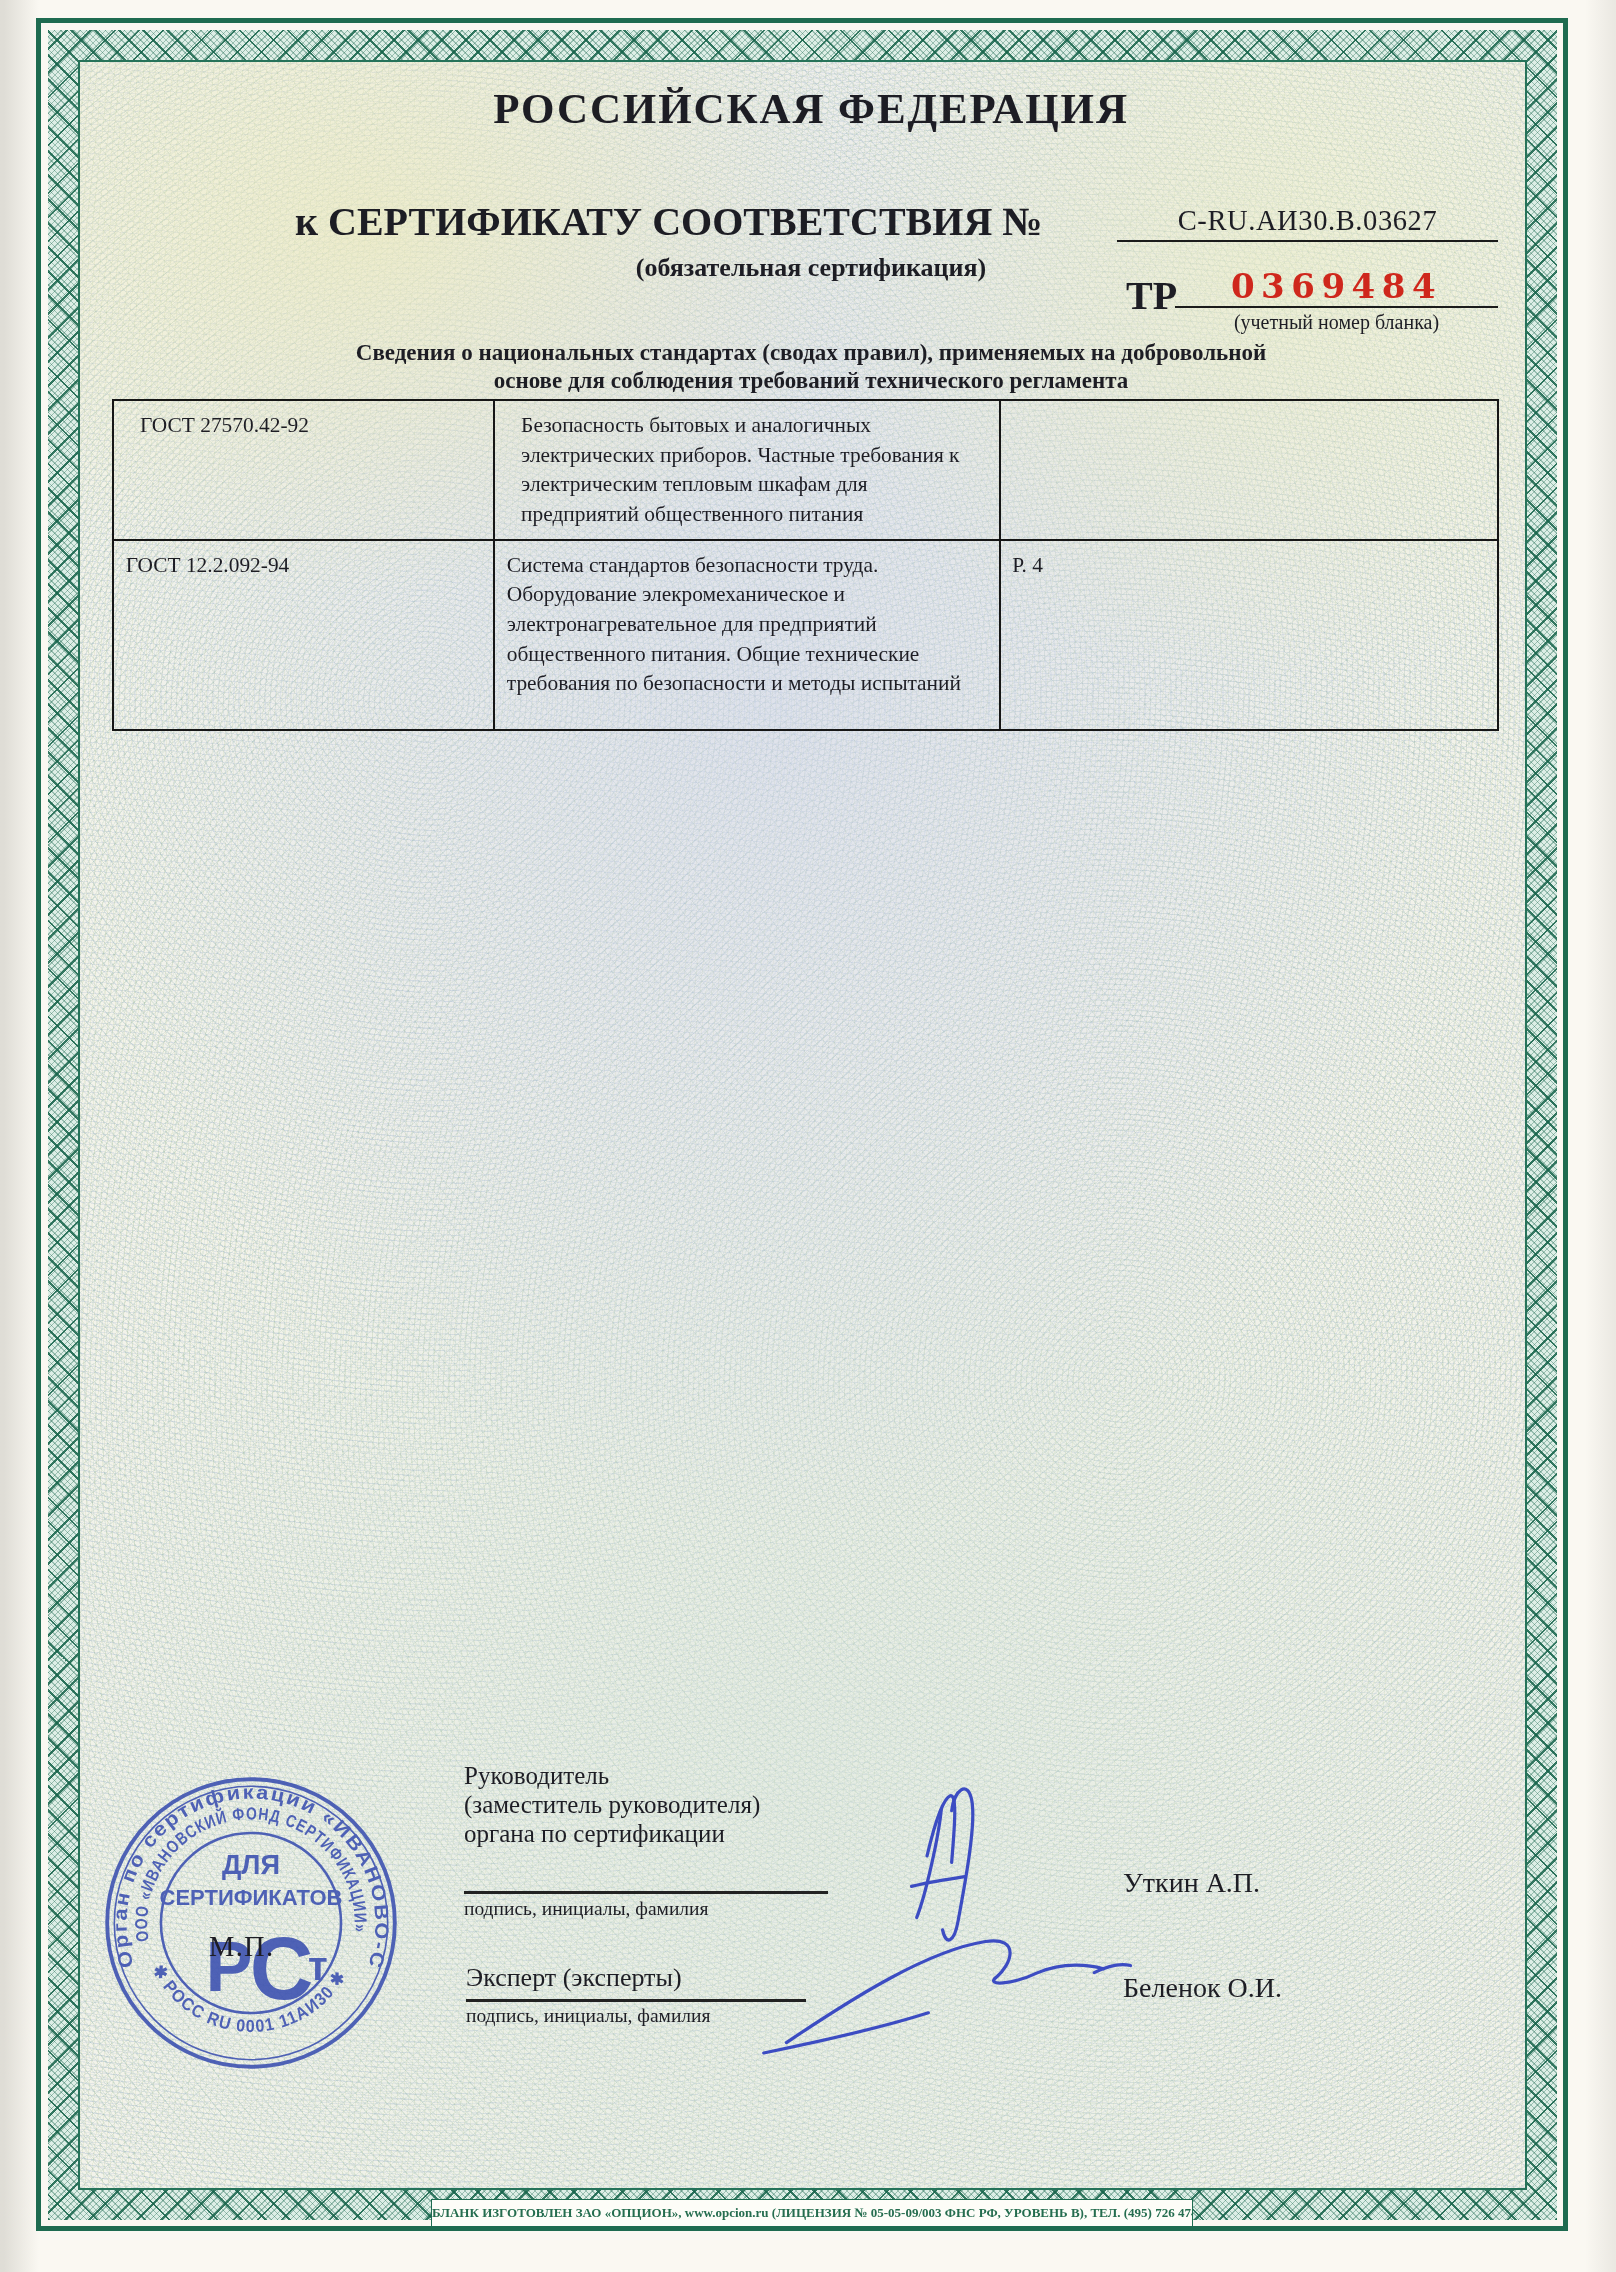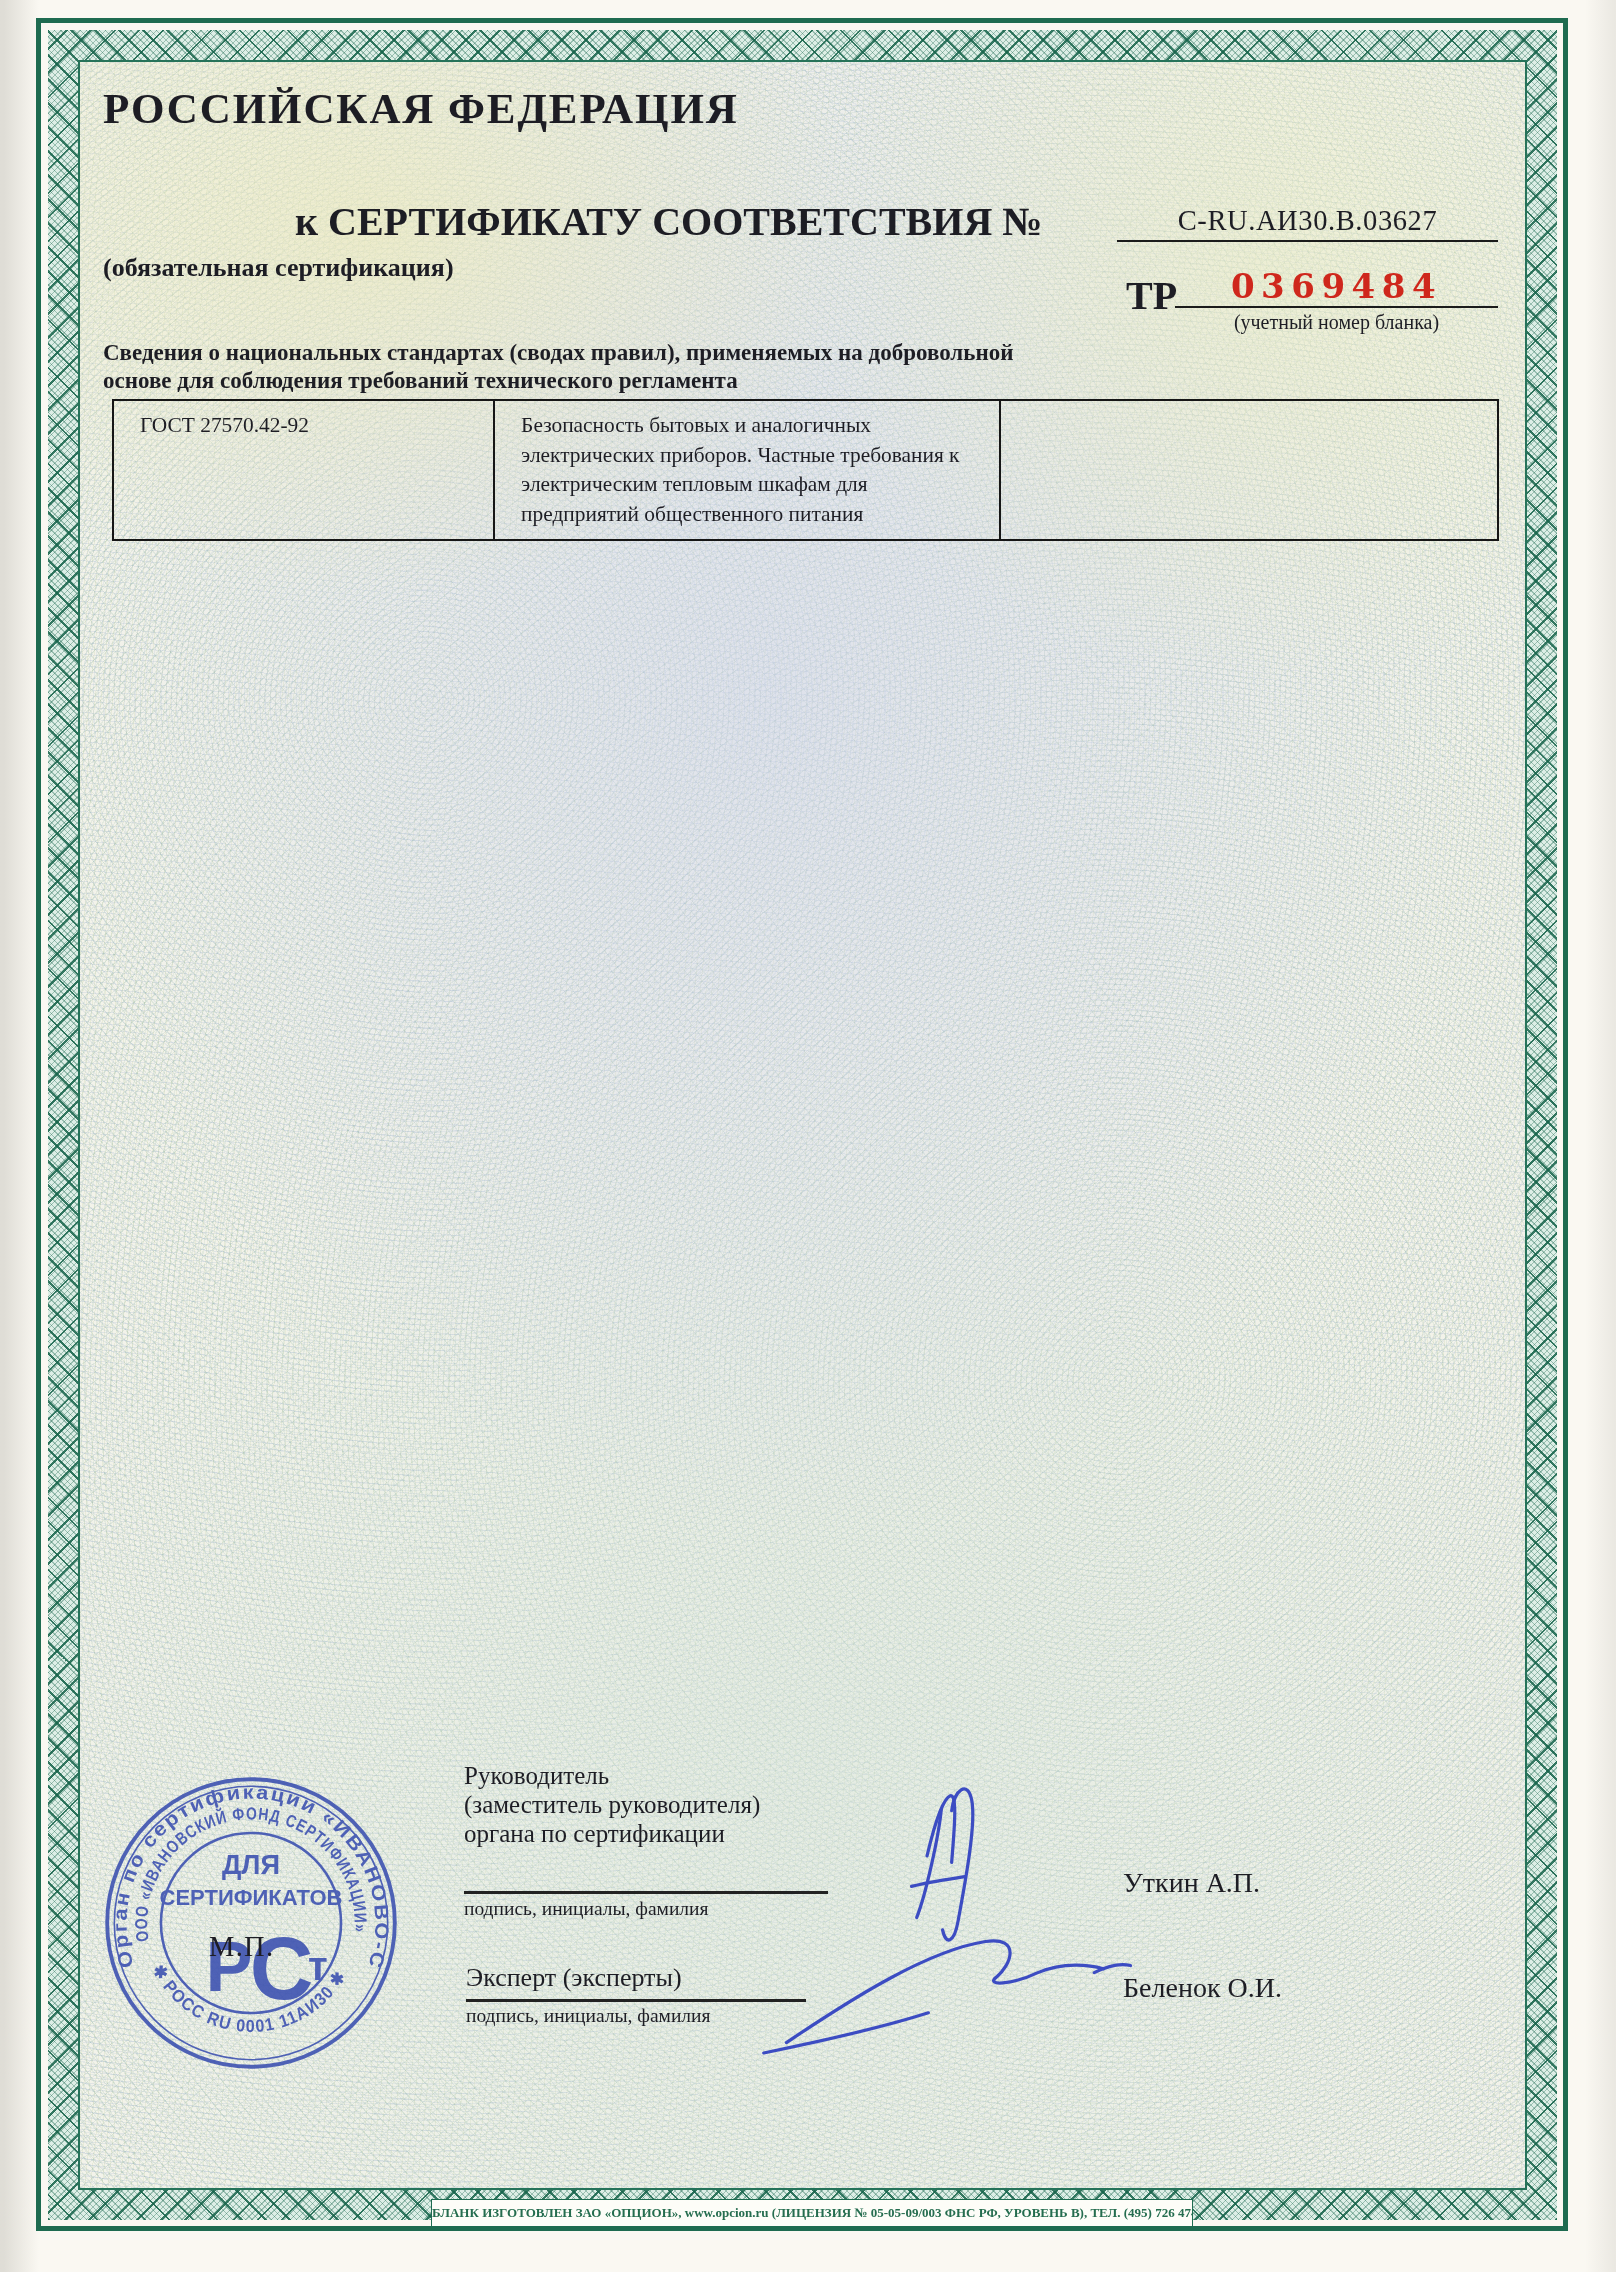--- a/index.html
+++ b/index.html
@@ -34,21 +34,21 @@
       radial-gradient(ellipse 1103px 973px at 50% 80%, rgba(213,228,218,.50), rgba(213,228,218,0) 75%),
       repeating-radial-gradient(circle at 24% 30%, rgba(108,146,188,.11) 0 1.3px, rgba(0,0,0,0) 1.3px 5.2px),
       repeating-radial-gradient(circle at 72% 62%, rgba(104,158,128,.11) 0 1.3px, rgba(0,0,0,0) 1.3px 5.2px),
       repeating-linear-gradient(96deg, rgba(168,186,120,.15) 0 1px, rgba(0,0,0,0) 1px 5.8px),
       repeating-linear-gradient(6deg, rgba(116,146,196,.15) 0 1px, rgba(0,0,0,0) 1px 5.8px),
       repeating-linear-gradient(51deg, rgba(96,150,132,.13) 0 1px, rgba(0,0,0,0) 1px 7.1px),
       repeating-linear-gradient(-39deg, rgba(96,150,132,.13) 0 1px, rgba(0,0,0,0) 1px 7.1px);
   }
   
   .abs{position:absolute; z-index:2;}
-  .ctr{left:103px; width:1440px; text-align:left;}
+  .ctr{left:91px; width:1440px; text-align:center;}
   .title{top:84px; font-size:43px; font-weight:bold; letter-spacing:1.9px;}
   .doc-type{top:161px; font-size:30px; font-weight:bold; letter-spacing:1.3px;}
   .subtitle{left:295px; top:198px; font-size:40px; font-weight:bold; white-space:nowrap;}
   .cert-num-field{
     left:1117px; top:198px; width:381px; height:42px;
     border-bottom:2.6px solid #1b1b1b; text-align:center;
     font-size:28.5px; line-height:45px; letter-spacing:0.6px;
   }
   .cert-kind{top:253px; font-size:26px; font-weight:bold;}
   .tr-label{left:1126px; top:272px; font-size:40px; font-weight:bold;}
@@ -116,20 +116,25 @@
     <colgroup>
         <col class="col-1">
         <col class="col-2">
         <col class="col-3">
       </colgroup>
     <tbody>
     <tr class="row-1">
       <td>ГОСТ 27570.42-92</td>
       <td>Безопасность бытовых и аналогичных электрических приборов. Частные требования к электрическим тепловым шкафам для предприятий общественного питания</td>
       <td></td>
+    </tr>
+    <tr class="row-2">
+      <td>ГОСТ 12.2.092-94</td>
+      <td>Система стандартов безопасности труда. Оборудование элекромеханическое и электронагревательное для предприятий общественного питания. Общие технические требования по безопасности и методы испытаний</td>
+      <td>Р. 4</td>
     </tr>
   </tbody>
     </table>
 
   <div class="abs sig-label" style="left:464px; top:1728px;margin-top:33px;">
     <div>Руководитель</div>
     <div>(заместитель руководителя)</div>
     <div>органа  по  сертификации</div>
   </div>
   <div class="abs sig-rule" style="left:464px; top:1891px; width:364px;"></div>

